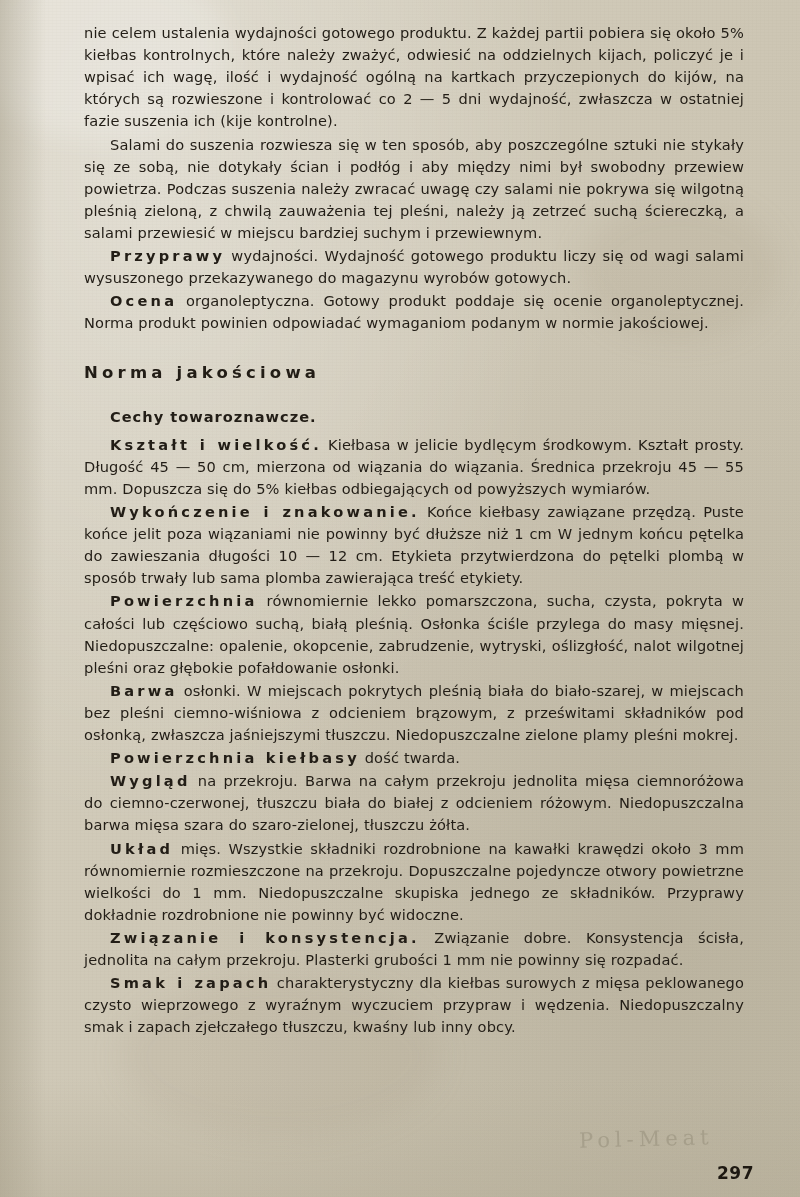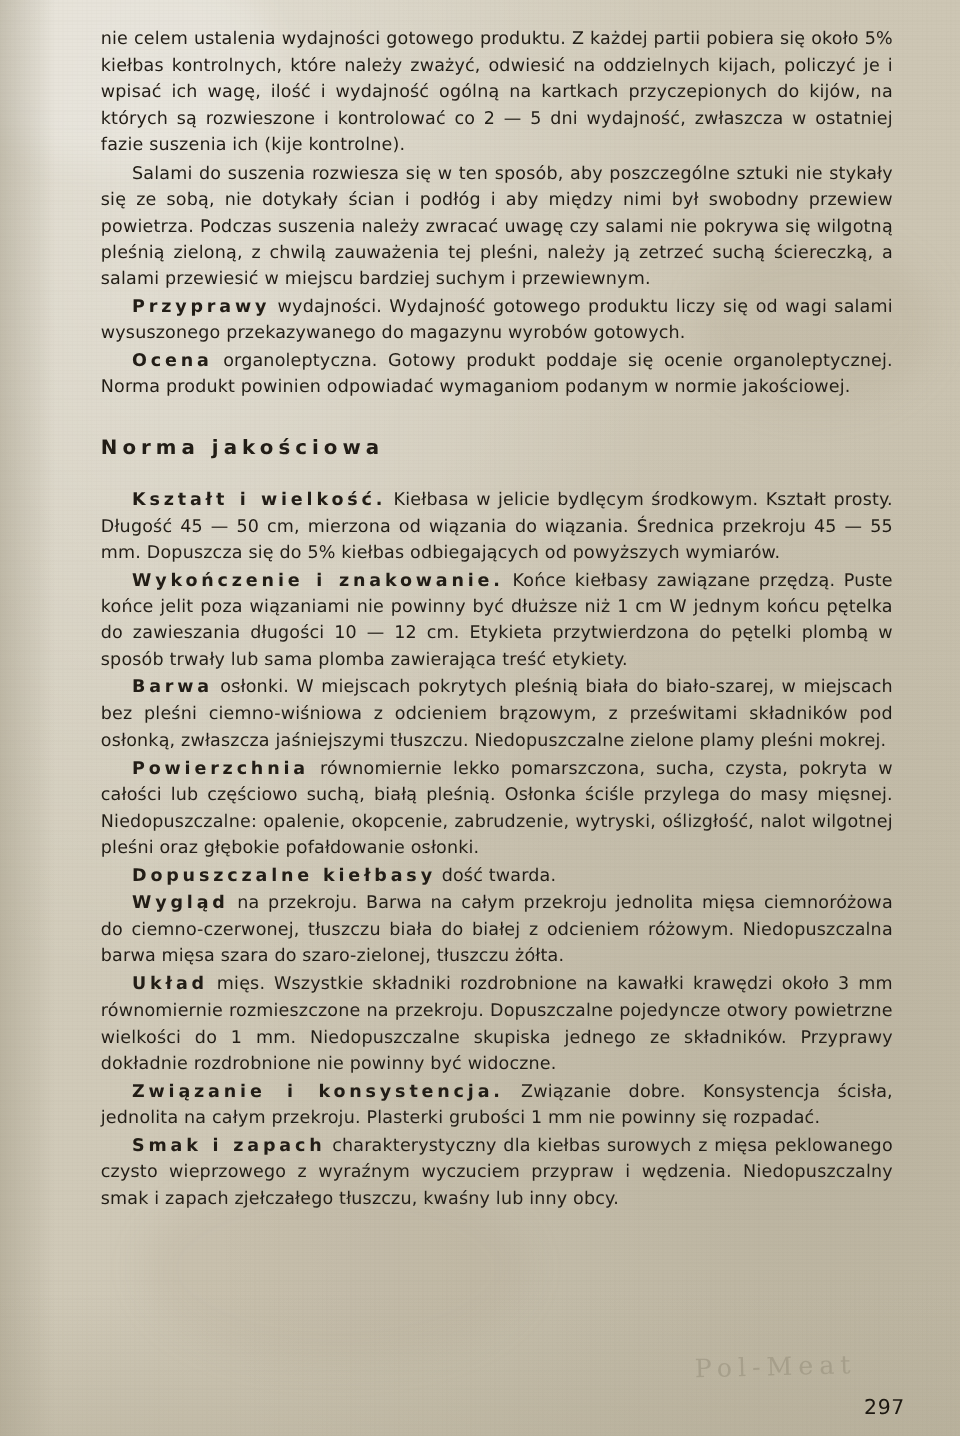--- a/index.html
+++ b/index.html
@@ -71,21 +71,21 @@
     font-weight: bold;
     font-size: 14.6px;
     letter-spacing: 1.0px;
     text-indent: 26px;
     margin: 0 0 6px 0;
   }
   .page-number {
     position: absolute;
     right: 46px;
     bottom: 14px;
-    font-weight: normal;
+    font-weight: bold;
     font-size: 17px;
     color: #1d1811;
     z-index: 3;
     letter-spacing: .5px;
     text-align: center;
   }
   .watermark {
     position: absolute;
     right: 86px;
     bottom: 46px;
@@ -140,43 +140,44 @@
       <span>wydajności. Wydajność gotowego produktu liczy się od wagi salami wysuszonego przekazywanego do magazynu wyrobów gotowych.</span>
     </p>
 
     <p class="para-block">
       <span class="spread">Ocena</span>
       <span>organoleptyczna. Gotowy produkt poddaje się ocenie organoleptycznej. Norma produkt powinien odpowiadać wymaganiom podanym w normie jakościowej.</span>
     </p>
 
     <h2 class="section-title">Norma jakościowa</h2>
 
+    <div class="subhead">Cechy towaroznawcze.</div>
 
     <p class="para-block">
       <span class="spread">Kształt i wielkość.</span>
       <span>Kiełbasa w jelicie bydlęcym środkowym. Kształt prosty. Długość 45 — 50 cm, mierzona od wiązania do wiązania. Średnica przekroju 45 — 55 mm. Dopuszcza się do 5% kiełbas odbiegających od powyższych wymiarów.</span>
     </p>
 
     <p class="para-block">
       <span class="spread">Wykończenie i znakowanie.</span>
       <span>Końce kiełbasy zawiązane przędzą. Puste końce jelit poza wiązaniami nie powinny być dłuższe niż 1 cm W jednym końcu pętelka do zawieszania długości 10 — 12 cm. Etykieta przytwierdzona do pętelki plombą w sposób trwały lub sama plomba zawierająca treść etykiety.</span>
     </p>
 
     <p class="para-block">
+      <span class="spread">Powierzchnia</span>
+      <span>równomiernie lekko pomarszczona, sucha, czysta, pokryta w całości lub częściowo suchą, białą pleśnią. Osłonka ściśle przylega do masy mięsnej. Niedopuszczalne: opalenie, okopcenie, zabrudzenie, wytryski, oślizgłość, nalot wilgotnej pleśni oraz głębokie pofałdowanie osłonki.</span>
+    </p>
+
+    <p class="para-block">
       <span class="spread">Barwa</span>
       <span>osłonki. W miejscach pokrytych pleśnią biała do biało-szarej, w miejscach bez pleśni ciemno-wiśniowa z odcieniem brązowym, z prześwitami składników pod osłonką, zwłaszcza jaśniejszymi tłuszczu. Niedopuszczalne zielone plamy pleśni mokrej.</span>
     </p>
 
     <p class="para-block">
-      <span class="spread">Powierzchnia</span>
-      <span>równomiernie lekko pomarszczona, sucha, czysta, pokryta w całości lub częściowo suchą, białą pleśnią. Osłonka ściśle przylega do masy mięsnej. Niedopuszczalne: opalenie, okopcenie, zabrudzenie, wytryski, oślizgłość, nalot wilgotnej pleśni oraz głębokie pofałdowanie osłonki.</span>
-    </p>
-
-    <p class="para-block">
-      <span class="spread">Dopuszczalne kiełbasy</span>
+      <span class="spread">Powierzchnia kiełbasy</span>
       <span class="b">dość twarda.</span>
     </p>
 
     <p class="para-block">
       <span class="spread">Wygląd</span>
       <span>na przekroju. Barwa na całym przekroju jednolita mięsa ciemnoróżowa do ciemno-czerwonej, tłuszczu biała do białej z odcieniem różowym. Niedopuszczalna barwa mięsa szara do szaro-zielonej, tłuszczu żółta.</span>
     </p>
 
     <p class="para-block">
       <span class="spread">Układ</span>

